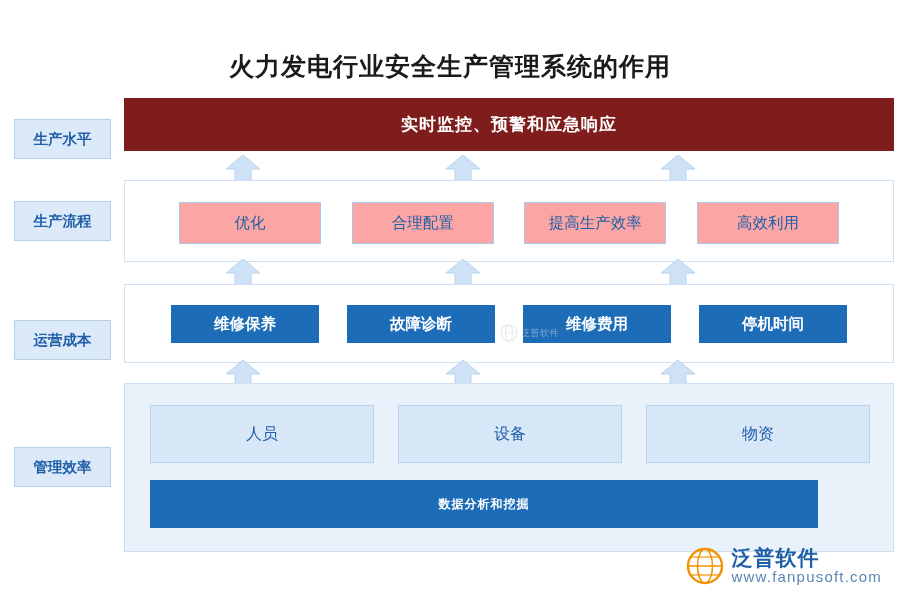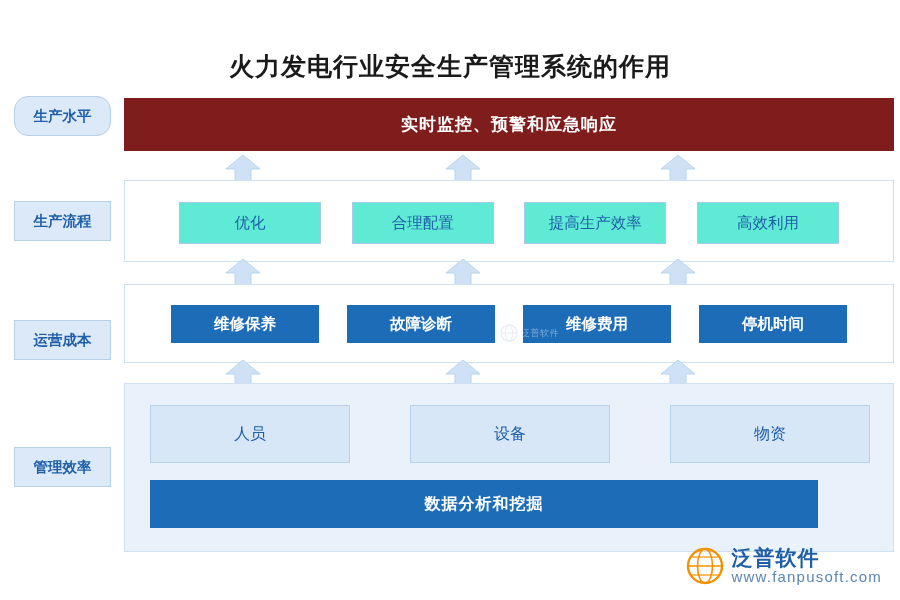--- a/index.html
+++ b/index.html
@@ -42,21 +42,21 @@
     background: #dce9f8;
     border: 1px solid #b8cfe8;
     color: #1f5fa8;
     font-size: 14.5px;
     font-weight: bold;
     display: flex;
     align-items: center;
     justify-content: center;
     box-sizing: border-box;
   }
-  #label-0 { top: 96px; border-radius: 14px; }
+  #label-0 { top: 119px; }
   #label-1 { top: 201px; }
   #label-2 { top: 320px; }
   #label-3 { top: 447px; }
 
   
   .banner {
     position: absolute;
     left: 124px;
     top: 98px;
     width: 770px;
@@ -91,21 +91,21 @@
   .cells {
     position: absolute;
     display: flex;
     justify-content: space-between;
   }
   #cells-flow {
     left: 179px; top: 202px; width: 660px;
   }
   #cells-flow .cell {
     width: 142px; height: 42px;
-    background: #5eead4;
+    background: #fca5a5;
     border: 1px solid #a9c9ea;
     color: #1f5fa8;
     font-size: 15.5px;
     font-weight: normal;
     display: flex; align-items: center; justify-content: center;
     box-sizing: border-box;
   }
   #cells-cost {
     left: 171px; top: 305px; width: 676px;
   }
@@ -116,38 +116,38 @@
     color: #ffffff;
     font-size: 15.5px;
     font-weight: bold;
     display: flex; align-items: center; justify-content: center;
     box-sizing: border-box;
   }
   #cells-mgmt {
     left: 150px; top: 405px; width: 720px;
   }
   #cells-mgmt .cell {
-    width: 200px; height: 58px;
+    width: 224px; height: 58px;
     background: #d8e7f8;
     border: 1px solid #b8d2ee;
     color: #1f5fa8;
     font-size: 16px;
     display: flex; align-items: center; justify-content: center;
     box-sizing: border-box;
   }
 
   .mgmt-bottom {
     position: absolute;
     left: 150px;
     top: 480px;
     width: 668px;
     height: 48px;
     background: #1c6cb8;
     color: #ffffff;
-    font-size: 16px;
+    font-size: 12px;
     font-weight: bold;
     display: flex;
     align-items: center;
     justify-content: center;
     letter-spacing: 1px;
   }
 
   
   .arrow {
     position: absolute;

